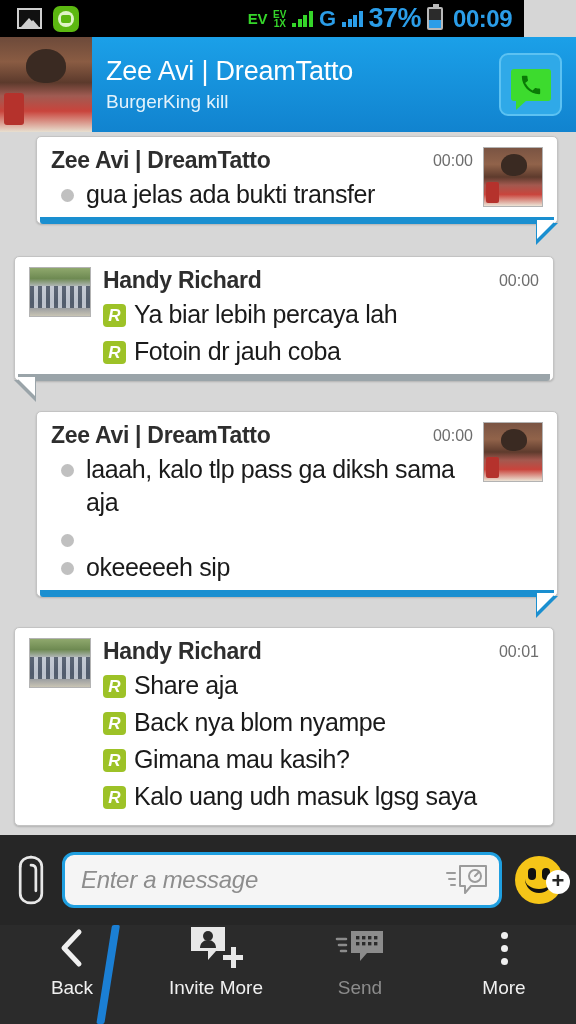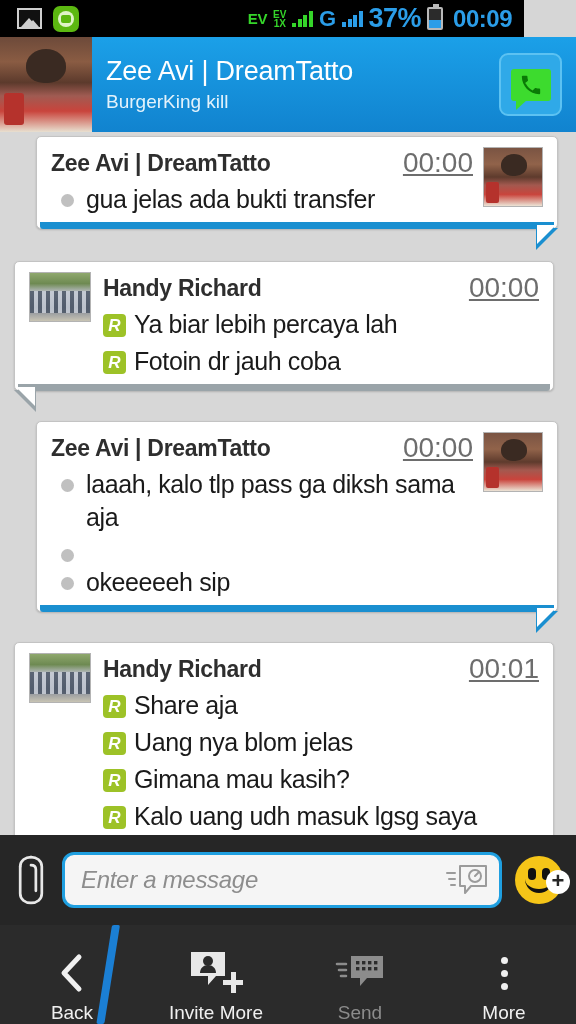--- a/index.html
+++ b/index.html
@@ -130,21 +130,21 @@
     border-right:22px solid #9aa4a9;border-bottom:22px solid transparent;
   }
   .tail-left i{
     position:absolute;left:2px;top:-3px;width:0;height:0;
     border-right:19px solid #ffffff;border-bottom:19px solid transparent;
   }
 
   .b-inner{ padding:10px 14px 12px 14px; }
   .b-head{ display:flex; align-items:center; }
   .b-name{ font-size:23px; font-weight:bold; color:#2e2e2e; letter-spacing:-.3px;}
-  .b-time{ margin-left:auto; font-size:28px; color:#6d6d6d;text-decoration:underline; }
+  .b-time{ margin-left:auto; font-size:16px; color:#6d6d6d; }
 
   .msg{ display:flex; align-items:flex-start; margin-top:4px; }
   .bullet{
     width:13px;height:13px;border-radius:50%;background:#c0c0c0;
     flex:0 0 13px; margin:11px 12px 0 10px;
   }
   .rbadge{
     width:23px;height:23px;border-radius:4px;background:#9dc227;color:#fff;
     font-size:17px;font-weight:bold;font-style:italic;
     display:flex;align-items:center;justify-content:center;
@@ -206,21 +206,21 @@
     border:0 solid #111;border-bottom:4px solid #111;border-radius:0 0 18px 18px;
   }
   .plusbadge{
     position:absolute;right:6px;bottom:10px;width:24px;height:24px;border-radius:50%;
     background:#fff;color:#262626;font-size:22px;font-weight:bold;line-height:21px;text-align:center;
   }
 
   
   .navbar{
     position:absolute;left:0;top:925px;width:576px;height:99px;background:#2b2b2b;
-    display:flex;align-items:flex-end;
+    display:flex;align-items:flex-start;
   }
   .navitem{ flex:1; display:flex; flex-direction:column; align-items:center; justify-content:center; gap:6px;}
   .navitem .glyph{ height:46px; display:flex; align-items:center; justify-content:center;}
   .navitem .lbl{ font-size:19px; color:#f0f0f0; }
   .navitem.disabled .lbl{ color:#8c8c8c; }
   .navitem svg{ display:block; }
   .stylus{
     position:absolute;left:112px;top:925px;width:8px;height:99px;background:#1b7fd4;
     transform:skewX(-9deg); transform-origin:top center; border-radius:2px;
   }
@@ -366,21 +366,21 @@
           <div class="b-head">
             <span class="b-name">Handy Richard</span>
             <span class="b-time">00:01</span>
           </div>
           <div class="msg">
             <span class="rbadge">R</span>
             <span class="msg-text">Share aja</span>
           </div>
           <div class="msg">
             <span class="rbadge">R</span>
-            <span class="msg-text">Uang nya blom jelas</span>
+            <span class="msg-text">Back nya blom nyampe</span>
           </div>
           <div class="msg">
             <span class="rbadge">R</span>
             <span class="msg-text">Gimana mau kasih?</span>
           </div>
           <div class="msg">
             <span class="rbadge">R</span>
             <span class="msg-text">Kalo uang udh masuk lgsg saya</span>
           </div>
         </div>

